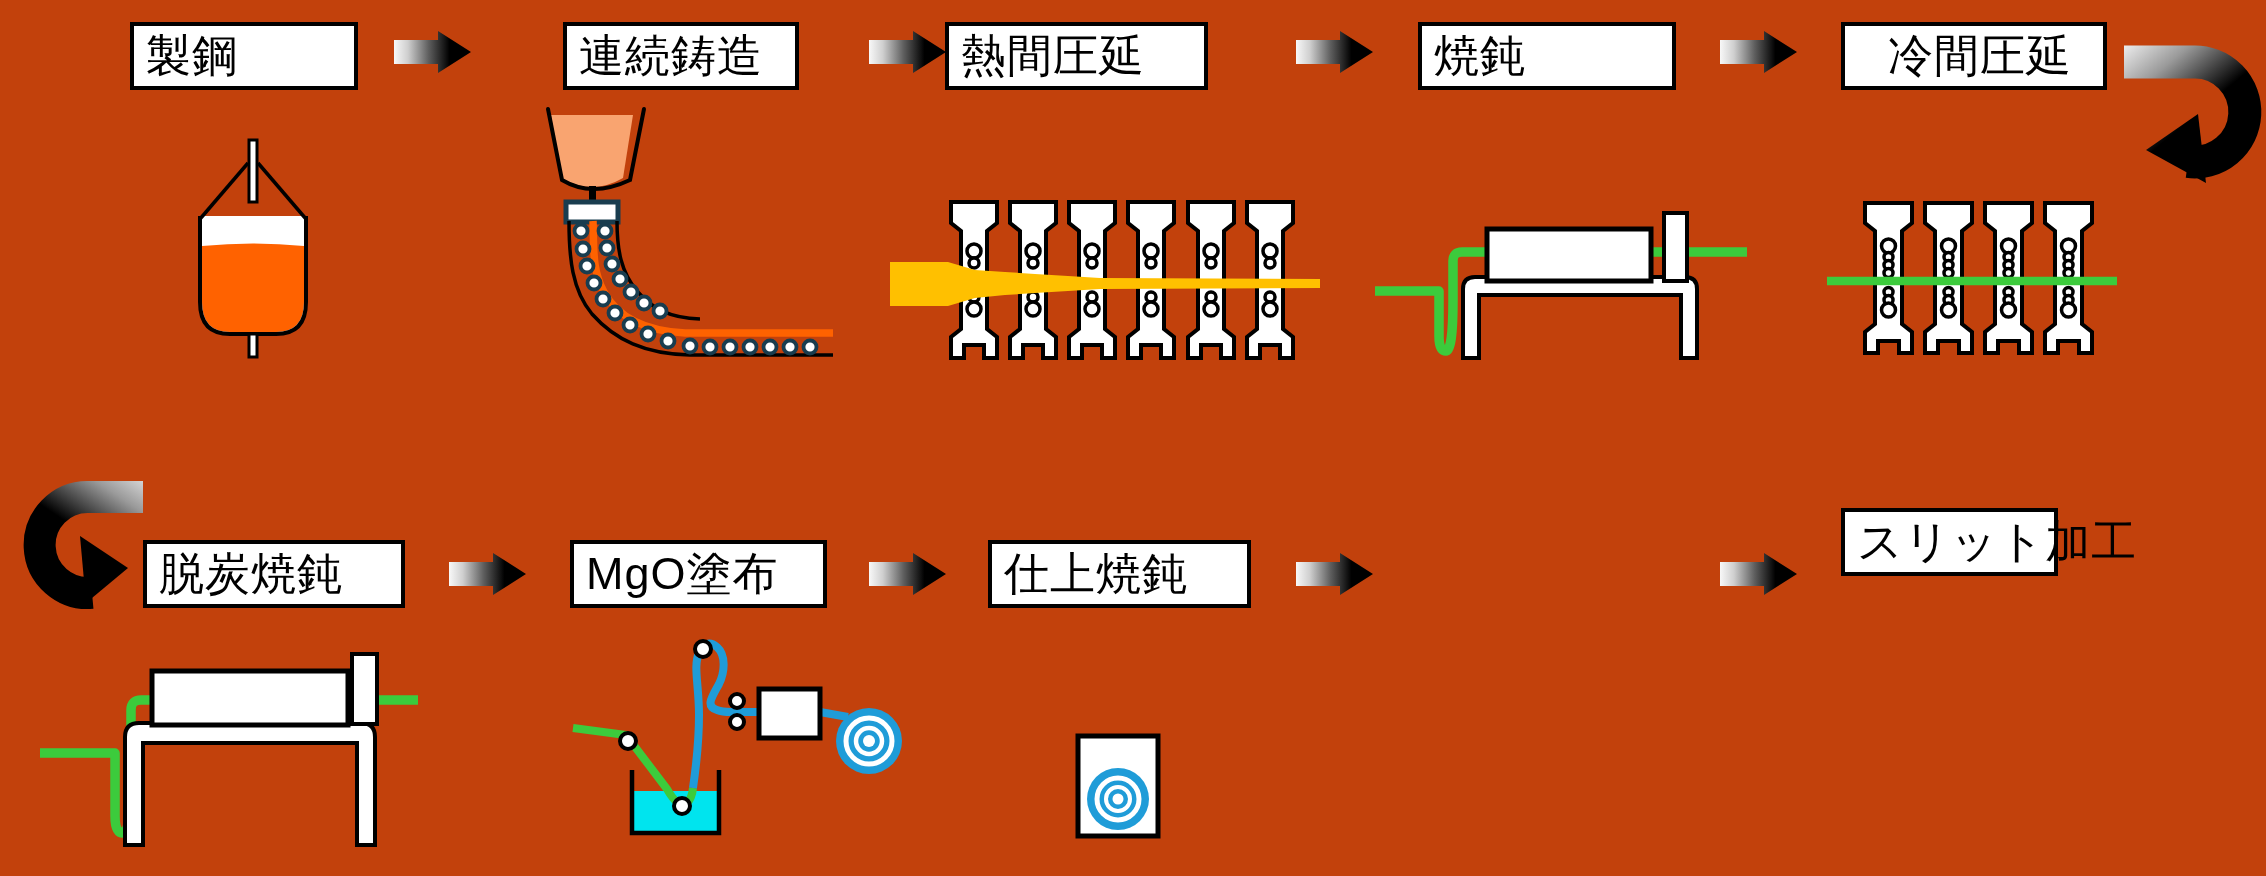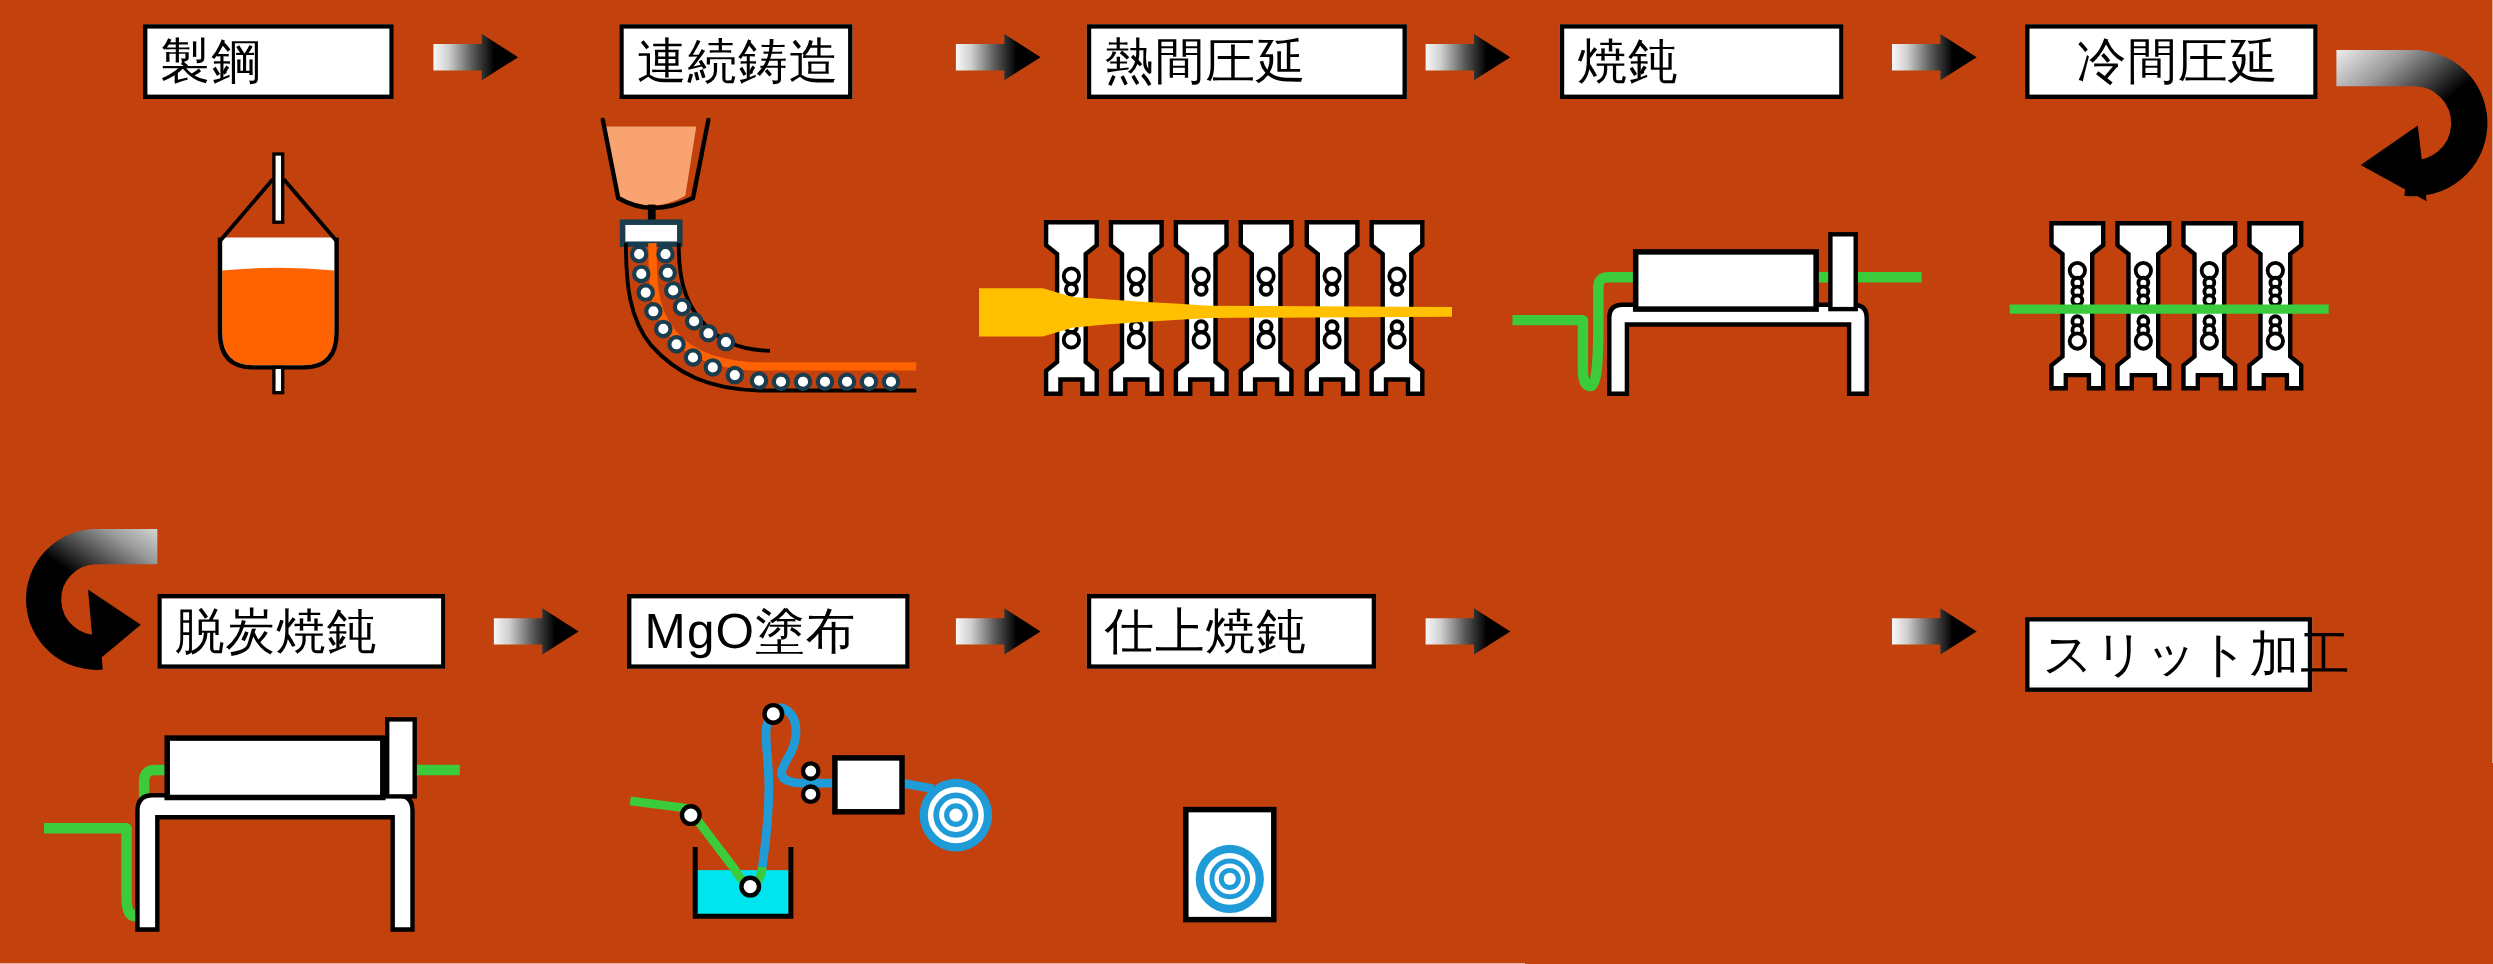--- a/index.html
+++ b/index.html
@@ -203,39 +203,39 @@
       <circle cx="1118" cy="799" r="21" fill="none" stroke="#fff" stroke-width="5"></circle>
       <circle cx="1118" cy="799" r="12" fill="none" stroke="#fff" stroke-width="4"></circle>
       <circle cx="1118" cy="799" r="5.5" fill="#fff"></circle>
     </g>
   </g>
 </svg>
 
   <div class="label-box" style="left:130px;top:22px;width:228px;">
     <span>製鋼</span>
   </div>
-  <div class="label-box" style="left:563px;top:22px;width:212px;">
+  <div class="label-box" style="left:563px;top:22px;width:236px;">
     <span>連続鋳造</span>
   </div>
-  <div class="label-box" style="left:988px;top:22px;width:291px;">
+  <div class="label-box" style="left:945px;top:22px;width:263px;">
     <span>熱間圧延</span>
   </div>
   <div class="label-box" style="left:1418px;top:22px;width:258px;">
     <span>焼鈍</span>
   </div>
   <div class="label-box" style="left:1841px;top:22px;width:266px;justify-content:center;">
     <span>冷間圧延</span>
   </div>
 
   <div class="label-box" style="left:143px;top:540px;width:262px;">
     <span>脱炭焼鈍</span>
   </div>
   <div class="label-box" style="left:570px;top:540px;width:257px;">
     <span>MgO塗布</span>
   </div>
   <div class="label-box" style="left:988px;top:540px;width:263px;">
     <span>仕上焼鈍</span>
   </div>
-  <div class="label-box" style="left:1841px;top:561px;width:261px;">
+  <div class="label-box" style="left:1841px;top:508px;width:217px;">
     <span>スリット加工</span>
   </div>
 
 </div>
 
 </body></html>

